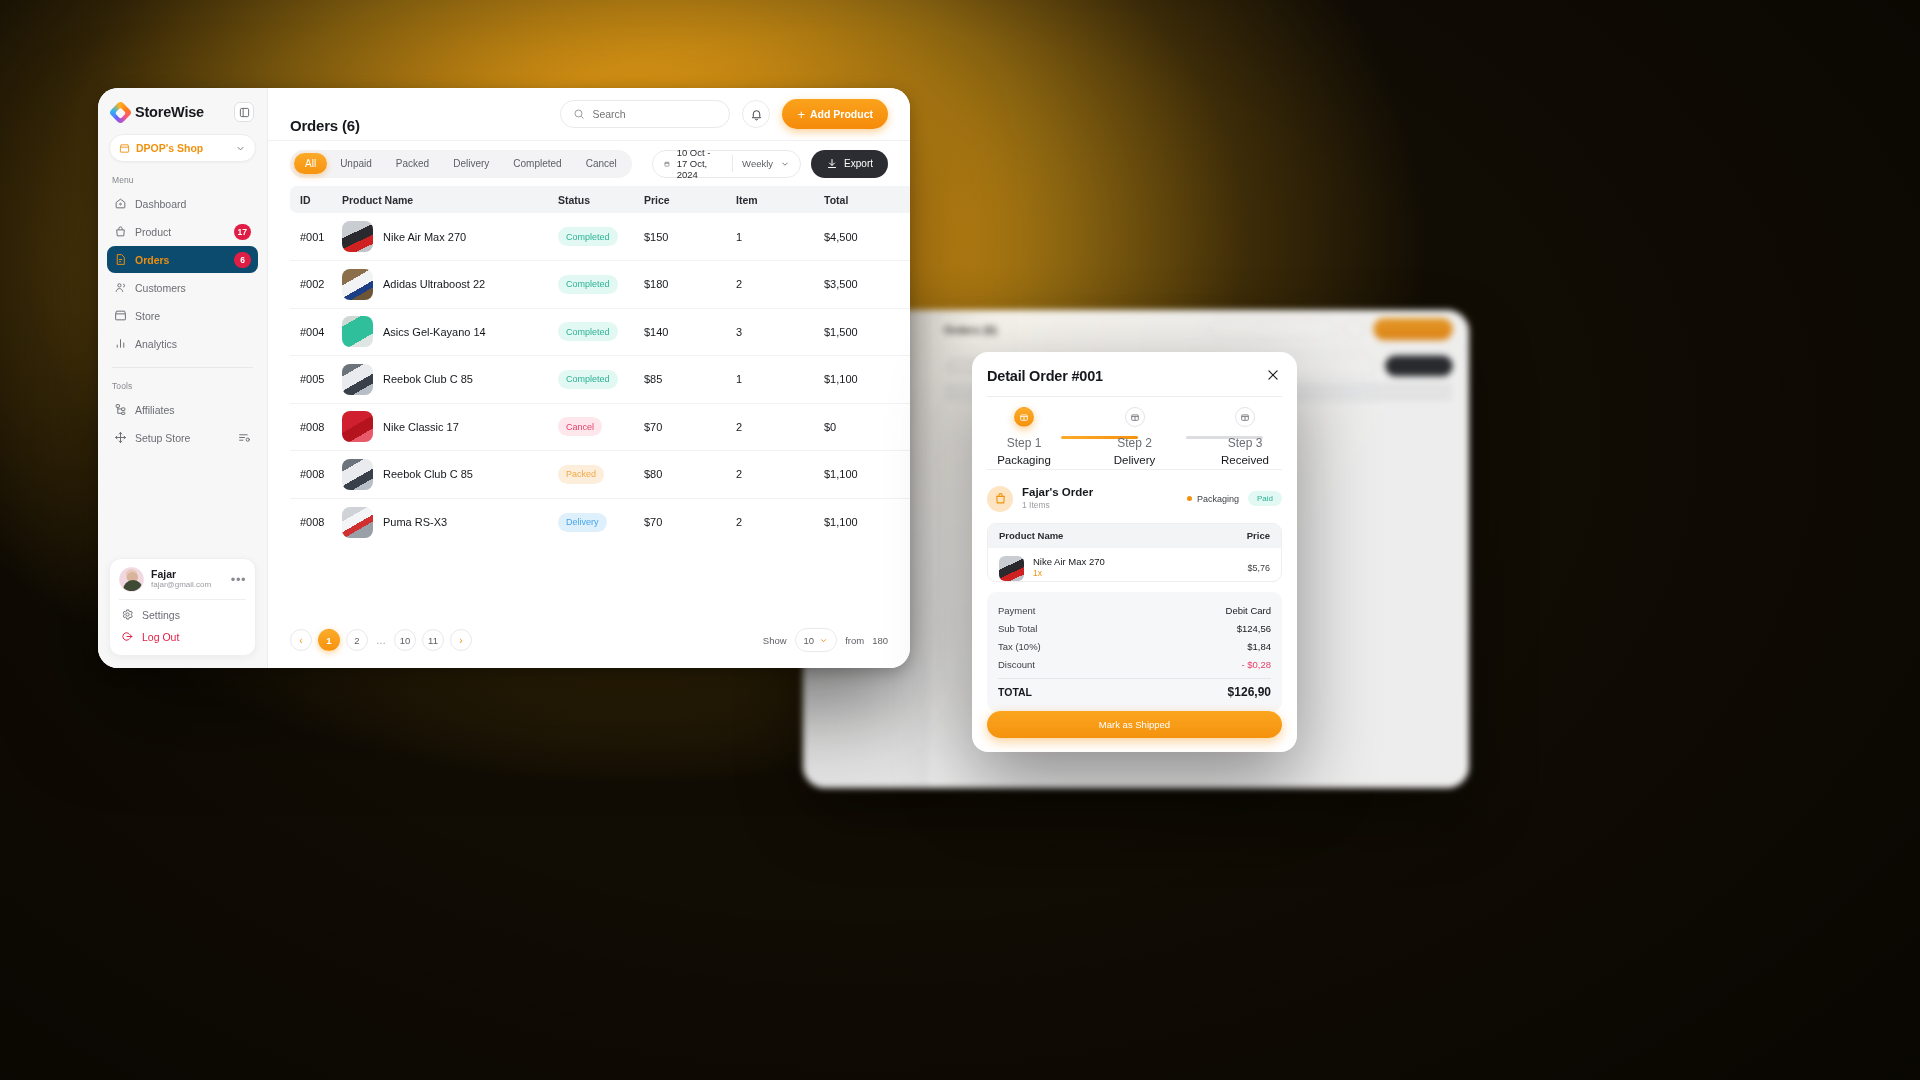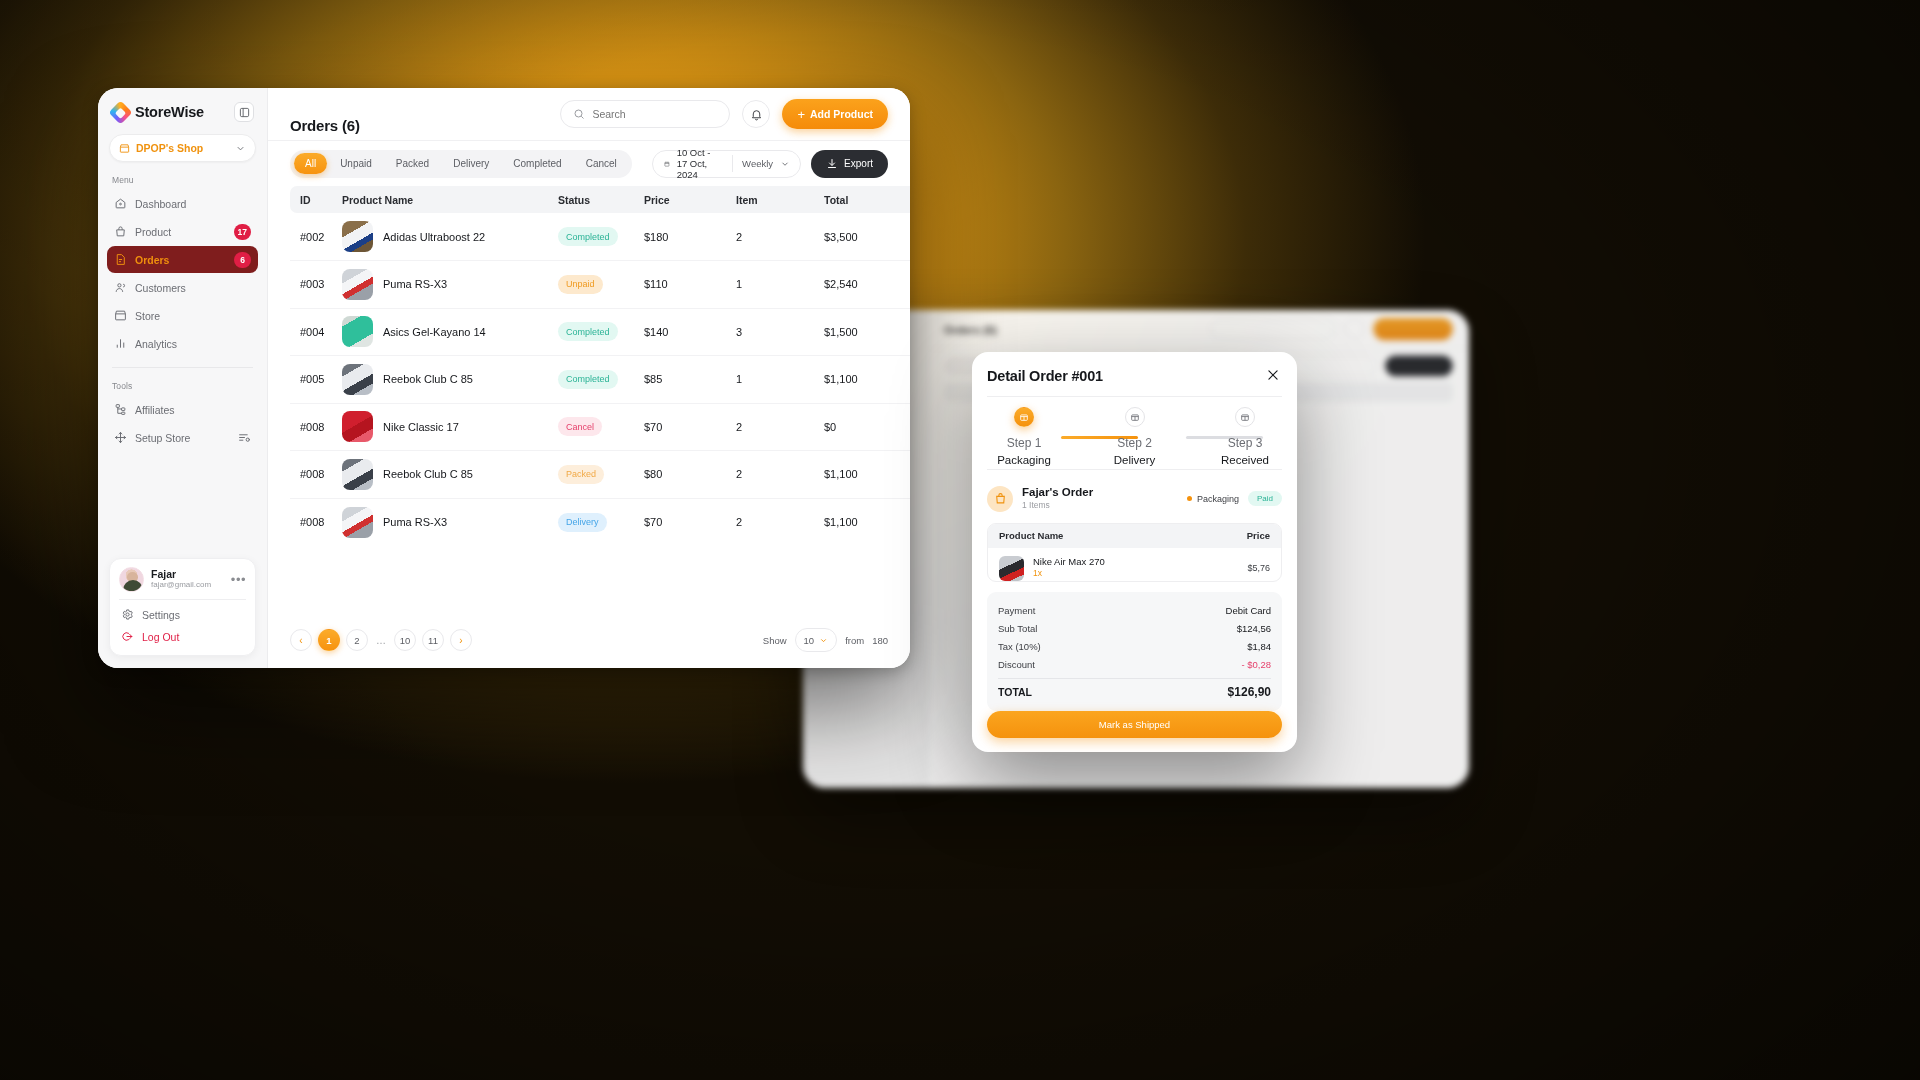--- a/index.html
+++ b/index.html
@@ -72,21 +72,21 @@
 
   .sec-label { font-size: 8.5px; color: #86888d; padding: 13px 0 5px 14px; font-weight: 500; letter-spacing: .1px;}
   .nav { padding: 0 9px; display: flex; flex-direction: column; gap: 1px; }
   .nav-item {
     height: 27px; display: flex; align-items: center; gap: 8px; padding: 0 7px;
     border-radius: 8px; font-size: 10.5px; color: #6b6d73;
   }
   .nav-item .ico { width: 13px; height: 13px; display:flex; align-items:center; justify-content:center; flex-shrink:0;}
   .nav-item .ico svg { width: 13px; height: 13px; }
   .nav-item .lbl { flex: 1; }
-  .nav-item.active { background: #7f1d1d; color: #ef8f0d; font-weight: 600; }
+  .nav-item.active { background: #0c4a6e; color: #ef8f0d; font-weight: 600; }
   .nav-item.active svg { stroke: #ef8f0d; }
   .badge-count {
     min-width: 17px; height: 16px; border-radius: 9px; background: #e01e45; color: #fff;
     font-size: 8.5px; font-weight: 600; display: flex; align-items: center; justify-content: center; padding: 0 4px;
   }
   .nav-div { height: 1px; background: #e8e8ea; margin: 10px 14px 0 14px; }
   .setup-extra { width: 13px; height: 13px; }
 
   .profile-card {
     position: absolute; left: 11px; right: 11px; bottom: 12px;
@@ -525,45 +525,45 @@
             <th>Product Name</th>
             <th>Status</th>
             <th>Price</th>
             <th>Item</th>
             <th>Total</th>
             <th>Action</th>
           </tr>
         </thead>
         <tbody id="orders-body">
             <tr>
+              <td class="c-id">#001</td>
+              <td>
+                <div class="pcell">
+                  <div class="thumb sh-nike1"></div>
+                  <span>Nike Air Max 270</span>
+                </div>
+              </td>
+              <td><span class="pill completed">Completed</span></td>
+              <td>$150</td>
+              <td>1</td>
+              <td>$4,500</td>
+              <td></td>
+            </tr>
+            <tr>
               <td class="c-id">#002</td>
               <td>
                 <div class="pcell">
                   <div class="thumb sh-adidas"></div>
                   <span>Adidas Ultraboost 22</span>
                 </div>
               </td>
               <td><span class="pill completed">Completed</span></td>
               <td>$180</td>
               <td>2</td>
               <td>$3,500</td>
-              <td></td>
-            </tr>
-            <tr>
-              <td class="c-id">#003</td>
-              <td>
-                <div class="pcell">
-                  <div class="thumb sh-puma"></div>
-                  <span>Puma RS-X3</span>
-                </div>
-              </td>
-              <td><span class="pill unpaid">Unpaid</span></td>
-              <td>$110</td>
-              <td>1</td>
-              <td>$2,540</td>
               <td></td>
             </tr>
             <tr>
               <td class="c-id">#004</td>
               <td>
                 <div class="pcell">
                   <div class="thumb sh-asics"></div>
                   <span>Asics Gel-Kayano 14</span>
                 </div>
               </td>

